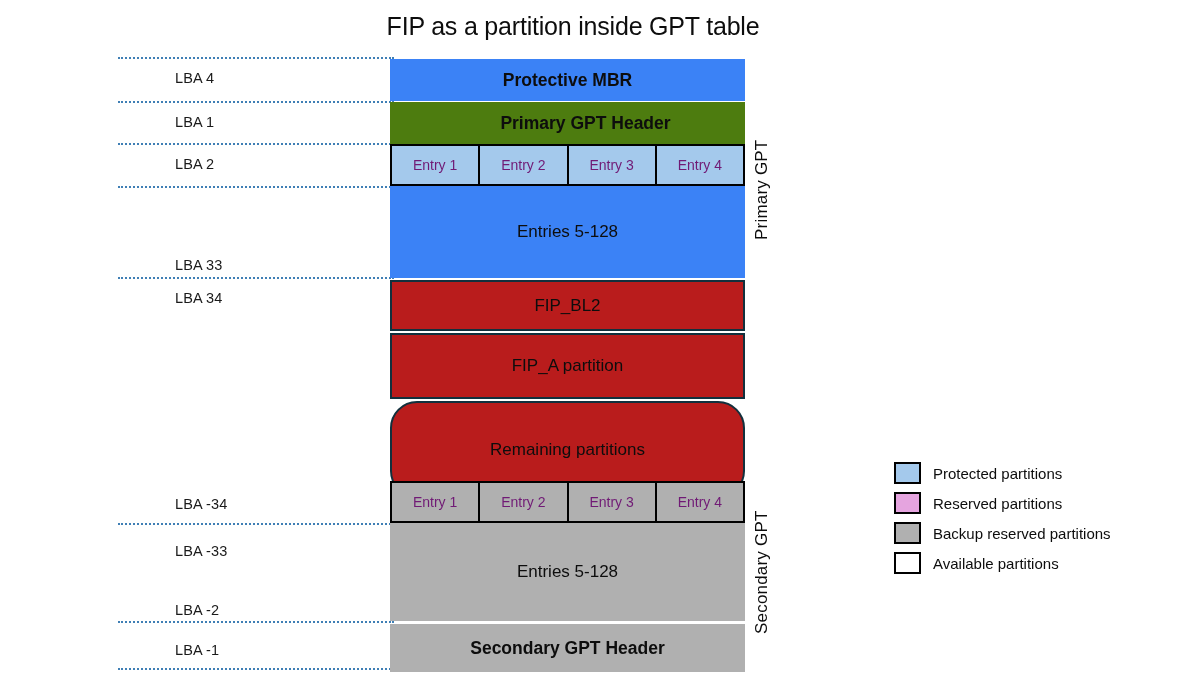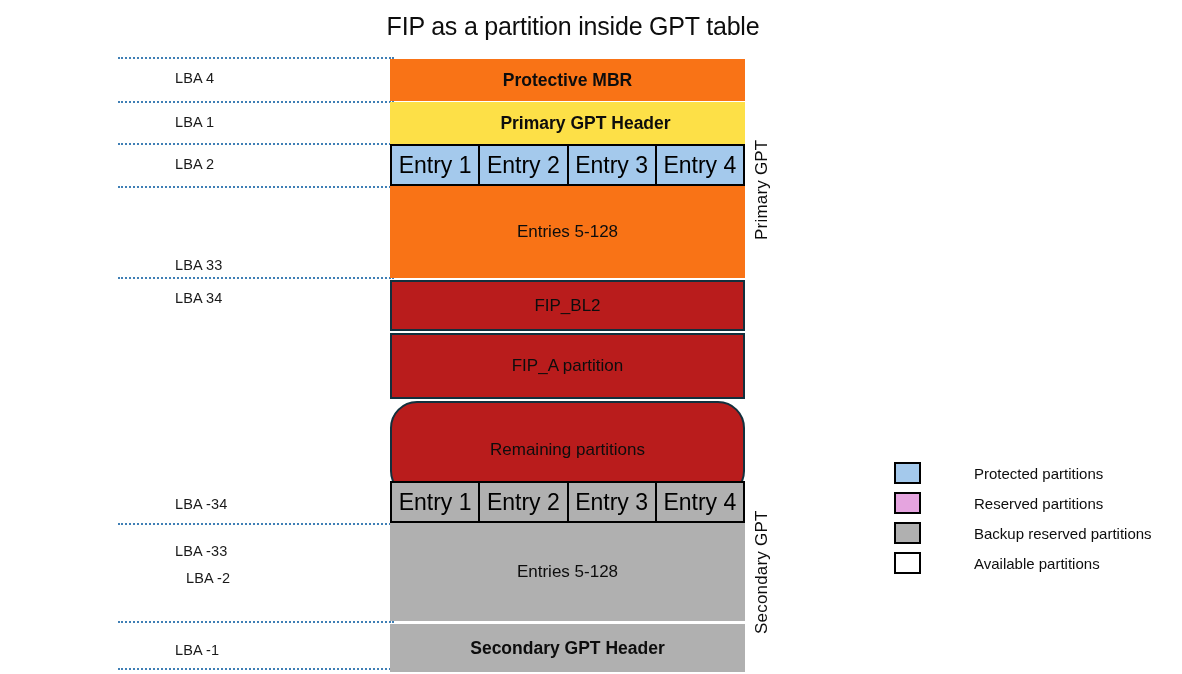--- a/index.html
+++ b/index.html
@@ -58,42 +58,42 @@
     left: 390px;
     width: 355px;
     box-sizing: border-box;
     display: flex;
     align-items: center;
     justify-content: center;
     font-size: 17px;
     color: #0d0d0d;
     text-align: center;
   }
-  .blk-blue   { background: #f97316; align-items: center; }
-  .blk-pink   { background: #fde047; padding-left: 36px; }
+  .blk-blue   { background: #3b82f6; align-items: center; }
+  .blk-pink   { background: #4d7c0f; padding-left: 36px; }
   .blk-gray   { background: #b0b0b0; }
   .blk-white  { background: #b91c1c; border: 2px solid #12303d; }
   .blk-bold   { font-weight: bold; font-size: 17.5px; }
 
   
   .entry-row {
     position: absolute;
     left: 390px;
     width: 355px;
     display: flex;
     box-sizing: border-box;
     border: 2px solid #000000;
   }
   .entry-cell {
     flex: 1 1 0;
     display: flex;
     align-items: center;
     justify-content: center;
-    font-size: 23px;
-    color: #000000;
+    font-size: 14px;
+    color: #701a75;
     box-sizing: border-box;
     border-right: 2px solid #000000;
   }
   .entry-cell:last-child { border-right: none; }
   .entry-row-blue .entry-cell { background: #a4c9ec; }
   .entry-row-gray .entry-cell { background: #b0b0b0; }
 
   
   .side-label {
     position: absolute;
@@ -110,21 +110,20 @@
   
   #legend {
     position: absolute;
     left: 894px;
     top: 458px;
   }
   .legend-row {
     display: flex;
     align-items: center;
     height: 30px;
-    gap: 41px;
   }
   .legend-swatch {
     width: 27px;
     height: 22px;
     border: 2px solid #000000;
     box-sizing: border-box;
     flex: 0 0 auto;
   }
   .legend-text {
     margin-left: 12px;
@@ -161,21 +160,21 @@
   </div>
 
 <div id="lba-labels">
     <div class="lba-label" style="top: 70px;">LBA 4</div>
     <div class="lba-label" style="top: 114px;">LBA 1</div>
     <div class="lba-label" style="top: 156px;">LBA 2</div>
     <div class="lba-label" style="top: 257px;">LBA 33</div>
     <div class="lba-label" style="top: 290px;">LBA 34</div>
     <div class="lba-label" style="top: 496px;">LBA -34</div>
     <div class="lba-label" style="top: 543px;">LBA -33</div>
-    <div class="lba-label" style="top: 570px; margin-left: 11px;">LBA -2</div>
+    <div class="lba-label" style="top: 602px;">LBA -2</div>
     <div class="lba-label" style="top: 642px;">LBA -1</div>
   </div>
 
 <div id="stack-blocks">
     <div class="stack-block blk-blue blk-bold" style="top: 59px; height: 42px;">
       <span>Protective MBR</span>
     </div>
     <div class="stack-block blk-pink blk-bold" style="top: 102px; height: 42px;">
       <span>Primary GPT Header</span>
     </div>

